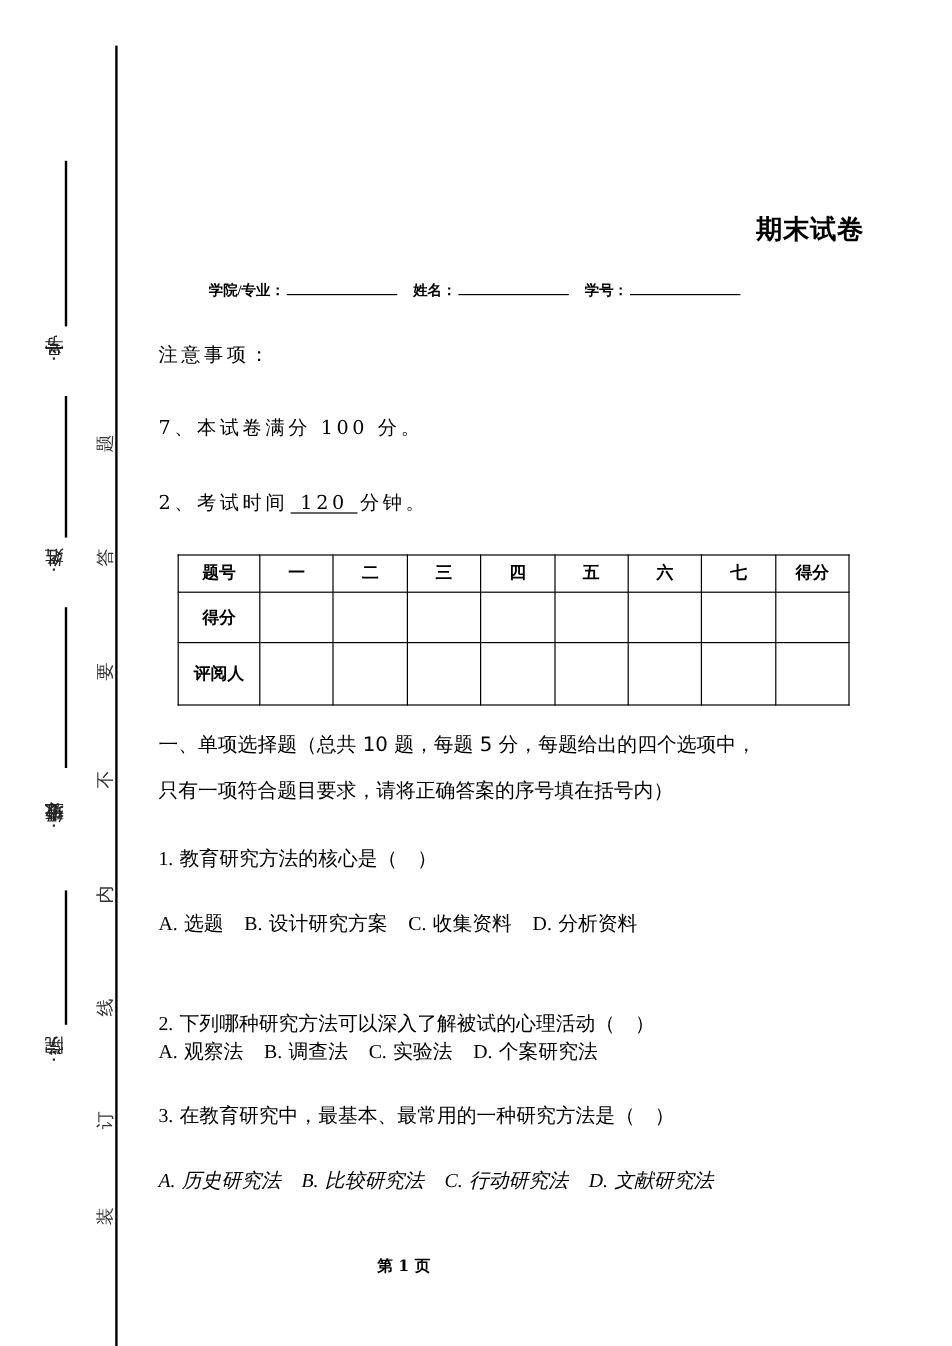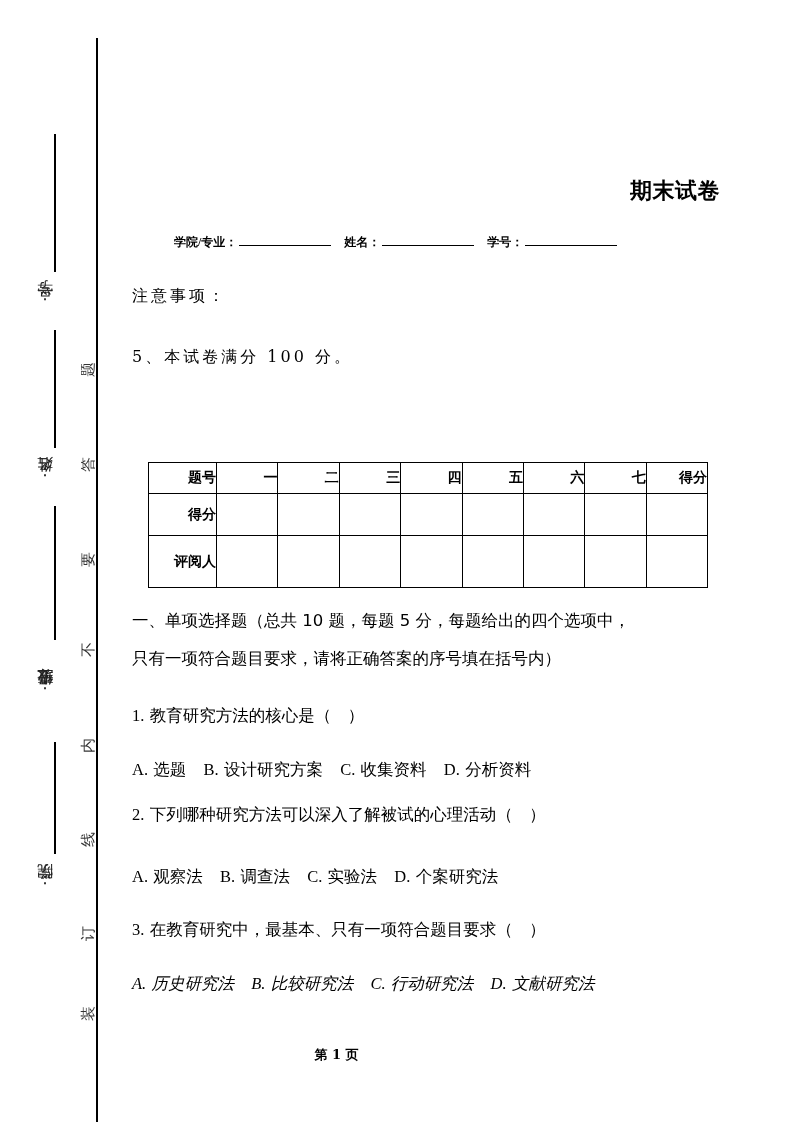--- a/index.html
+++ b/index.html
@@ -42,21 +42,21 @@
     position: absolute; left: 132px;
     font-size: 16px; letter-spacing: 3px; white-space: nowrap;
   }
   .uline { text-decoration: underline; text-underline-offset: 3px; padding: 0 2px; }
 
   table.score {
     position: absolute; left: 148px; top: 462px; width: 560px;
     border-collapse: collapse; table-layout: fixed;
     font-family: "DejaVu Sans", "Liberation Sans", sans-serif; font-size: 14px; font-weight: bold;
   }
-  table.score td { border: 1.3px solid #000; text-align: right; padding: 0; }
+  table.score td { border: 1.3px solid #000; text-align: center; padding: 0; }
   table.score tr.r0 td { height: 30px; }
   table.score tr.r1 td { height: 41px; }
   table.score tr.r2 td { height: 51px; }
   table.score col.c0 { width: 68px; }
 
   .para {
     position: absolute; left: 132px; white-space: nowrap;
     font-family: "DejaVu Sans", "Liberation Sans", sans-serif; font-size: 16.5px;
   }
   .para .num { font-family: "Liberation Serif", "DejaVu Serif", serif; }
@@ -93,21 +93,24 @@
 
   <div class="title" style="top:176px;text-align:right;">期末试卷</div>
 
   <div class="info-row">
     <span>学院/专业：</span><span class="blank"></span>
     <span>姓名：</span><span class="blank"></span>
     <span>学号：</span><span class="blank"></span>
   </div>
 
   <div class="note" style="top:286px;">注意事项：</div>
-  <div class="note" style="top:347px;">5、本试卷满分 100 分。</div>
+  <div class="note" style="top:347px;">7、本试卷满分 100 分。</div>
+  <div class="note" style="top:409px;">
+    <span>2、考试时间</span><span class="uline"> 120 </span><span>分钟。</span>
+  </div>
 
   <table class="score">
     <colgroup>
         <col class="c0">
         <col>
         <col>
         <col>
         <col>
         <col>
         <col>
@@ -158,34 +161,34 @@
     <span class="num">1.</span>
     <span>教育研究方法的核心是（　）</span>
   </div>
   <div class="para" style="top:759px;">
     <span class="num">A.</span> <span>选题</span><span class="opt-gap"></span>
     <span class="num">B.</span> <span>设计研究方案</span><span class="opt-gap"></span>
     <span class="num">C.</span> <span>收集资料</span><span class="opt-gap"></span>
     <span class="num">D.</span> <span>分析资料</span>
   </div>
 
-  <div class="para" style="top:804px;">
+  <div class="para" style="top:842px;">
     <span class="num">2.</span>
     <span>下列哪种研究方法可以深入了解被试的心理活动（　）</span>
   </div>
   <div class="para" style="top:866px;">
     <span class="num">A.</span> <span>观察法</span><span class="opt-gap"></span>
     <span class="num">B.</span> <span>调查法</span><span class="opt-gap"></span>
     <span class="num">C.</span> <span>实验法</span><span class="opt-gap"></span>
     <span class="num">D.</span> <span>个案研究法</span>
   </div>
 
   <div class="para" style="top:919px;">
     <span class="num">3.</span>
-    <span>在教育研究中，最基本、只有一项符合题目要求（　）</span>
+    <span>在教育研究中，最基本、最常用的一种研究方法是（　）</span>
   </div>
   <div class="para" style="top:973px;font-style:italic;">
     <span class="num">A.</span> <span>历史研究法</span><span class="opt-gap"></span>
     <span class="num">B.</span> <span>比较研究法</span><span class="opt-gap"></span>
     <span class="num">C.</span> <span>行动研究法</span><span class="opt-gap"></span>
     <span class="num">D.</span> <span>文献研究法</span>
   </div>
 
   <div class="footer">第 1 页</div>
 </div>

